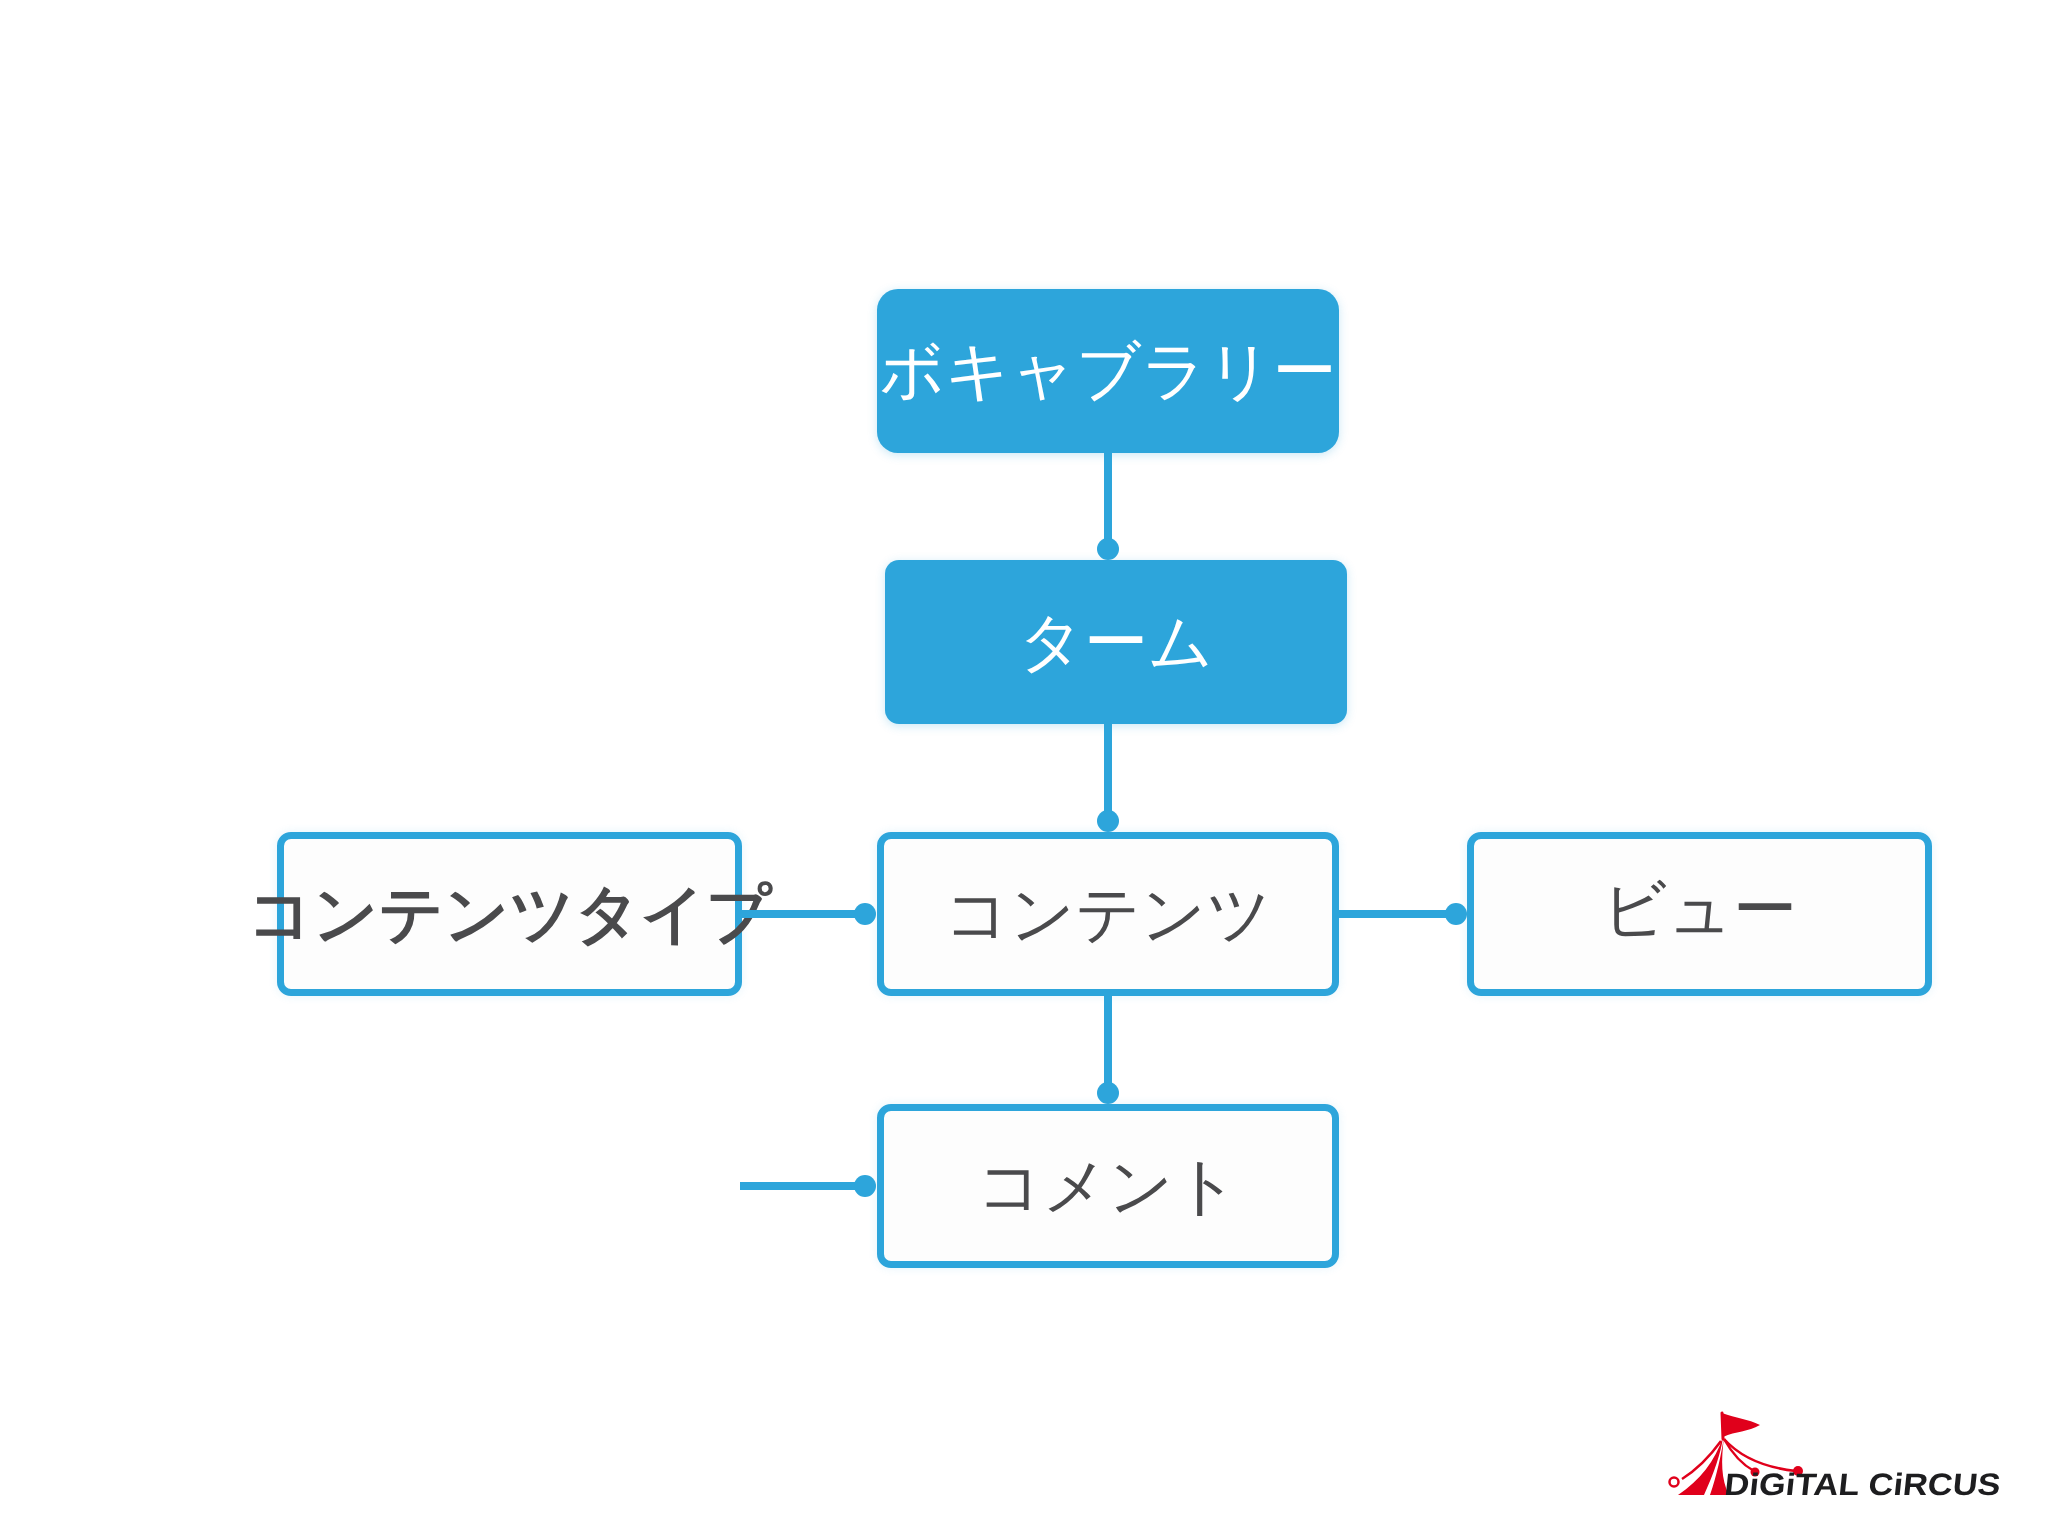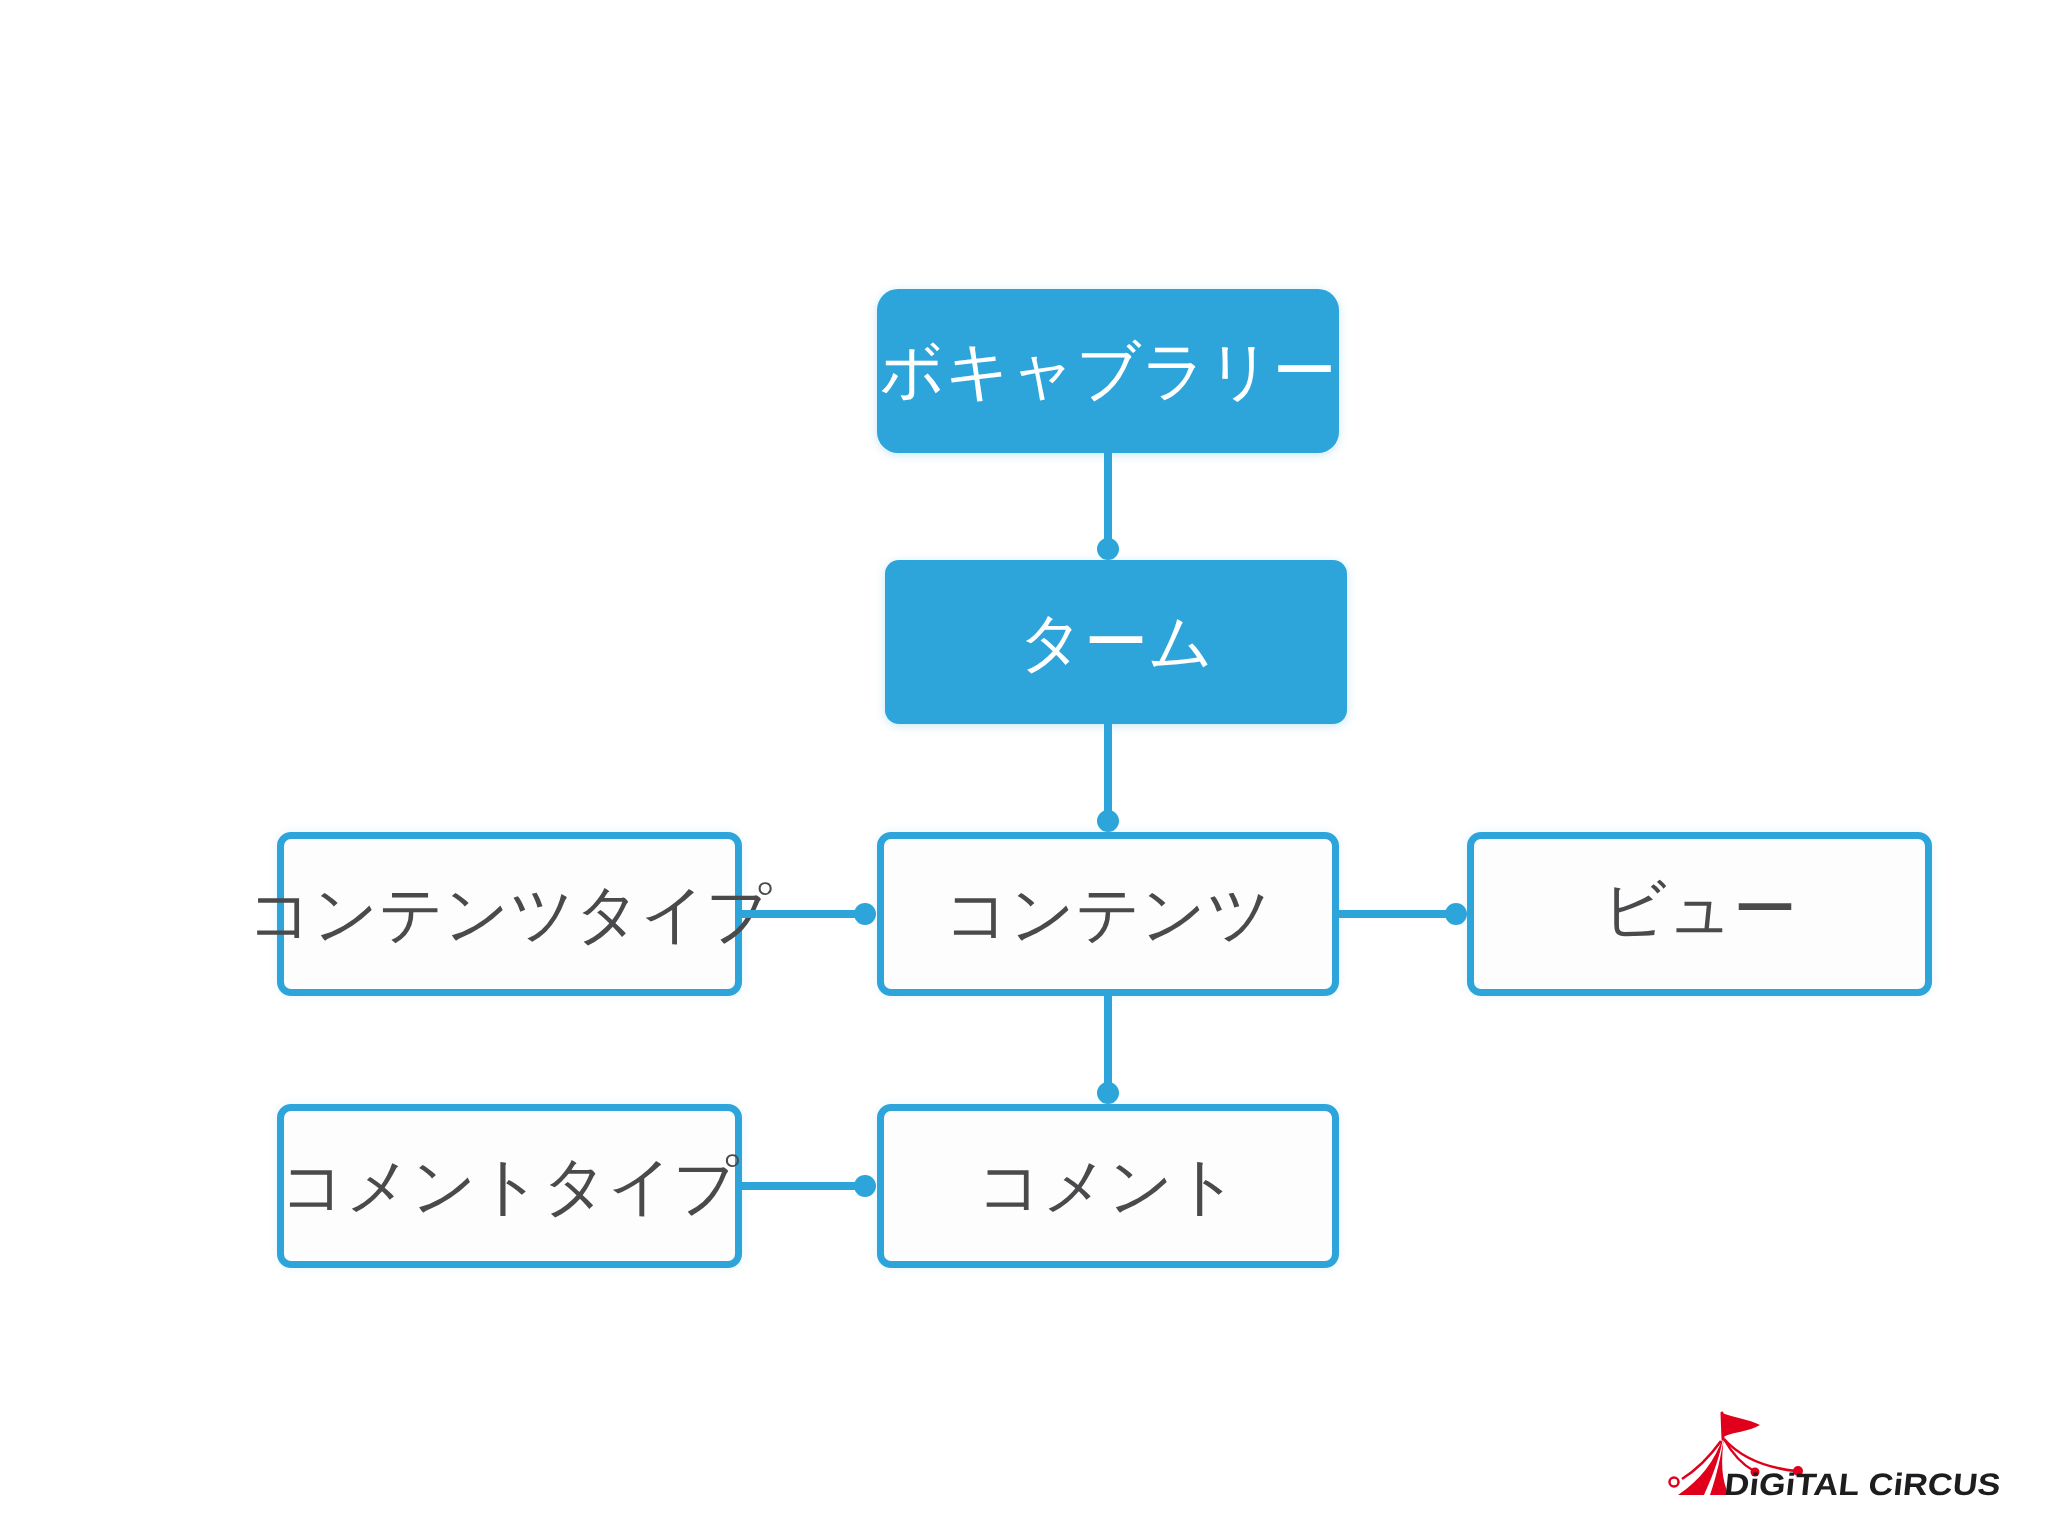--- a/index.html
+++ b/index.html
@@ -61,35 +61,32 @@
 <div id="canvas">
 
   <div class="node filled" style="left:877px; top:289px; width:462px;border-radius:21px;">
     <span>ボキャブラリー</span>
   </div>
 
   <div class="node filled" style="left:877px; top:560px; width:462px;margin-left:8px;">
     <span>ターム</span>
   </div>
 
-  <div class="node outlined" style="left:277px; top:832px; width:465px;">
+  <div class="node outlined" style="left:277px; top:832px; width:465px;font-weight:bold;">
     <span>コンテンツタイプ</span>
   </div>
 
   <div class="node outlined" style="left:877px; top:832px; width:462px;">
     <span>コンテンツ</span>
   </div>
 
   <div class="node outlined" style="left:1467px; top:832px; width:465px;font-family:Liberation Mono, monospace;">
     <span>ビュー</span>
   </div>
 
-  <div class="node outlined" style="left:277px; top:1104px; width:465px;">
-    <span>コメントタイプ</span>
-  </div>
 
   <div class="node outlined" style="left:877px; top:1104px; width:462px;">
     <span>コメント</span>
   </div>
 
   <div class="edge v" style="left:1104px; top:451px; height:98px;"></div>
   <div class="edge-dot" style="left:1097px; top:538px;"></div>
 
   <div class="edge v" style="left:1104px; top:722px; height:99px;"></div>
   <div class="edge-dot" style="left:1097px; top:810px;"></div>

